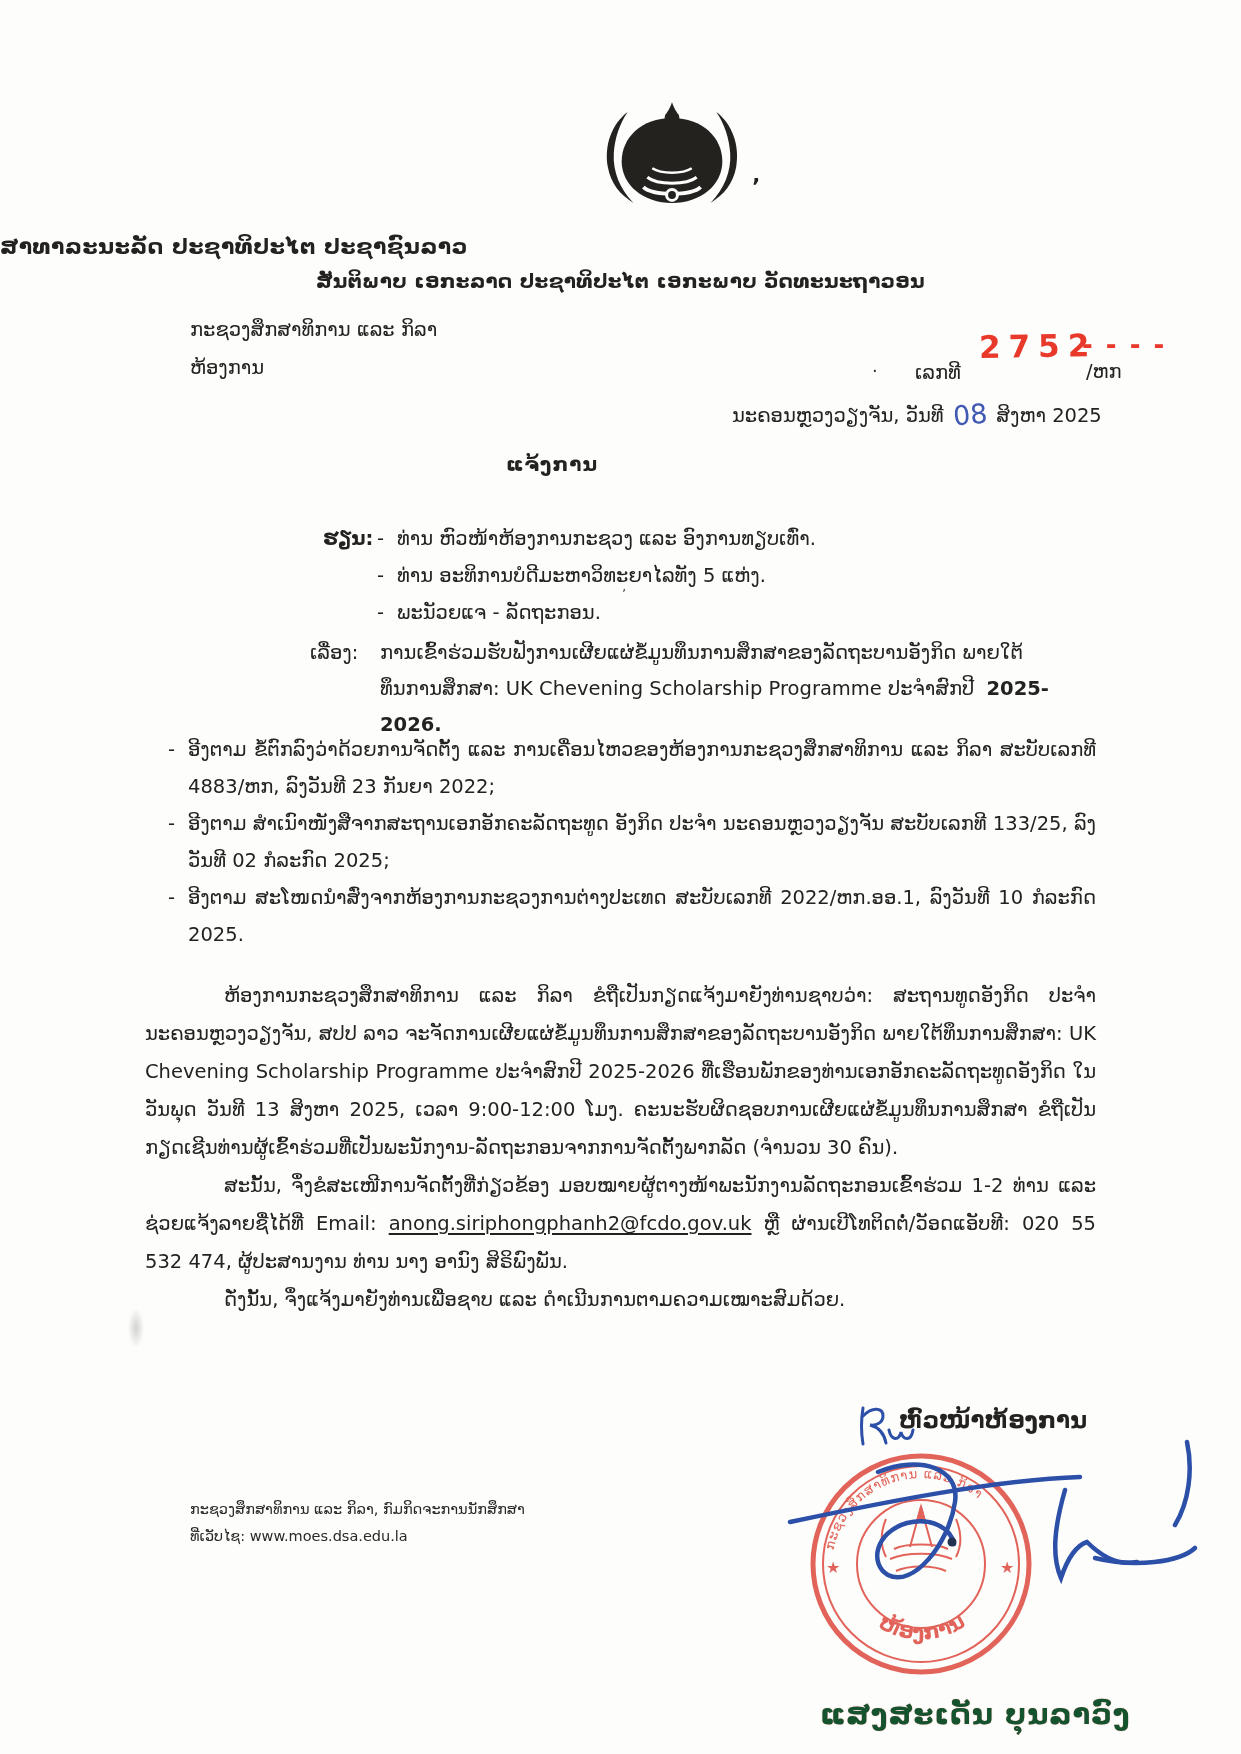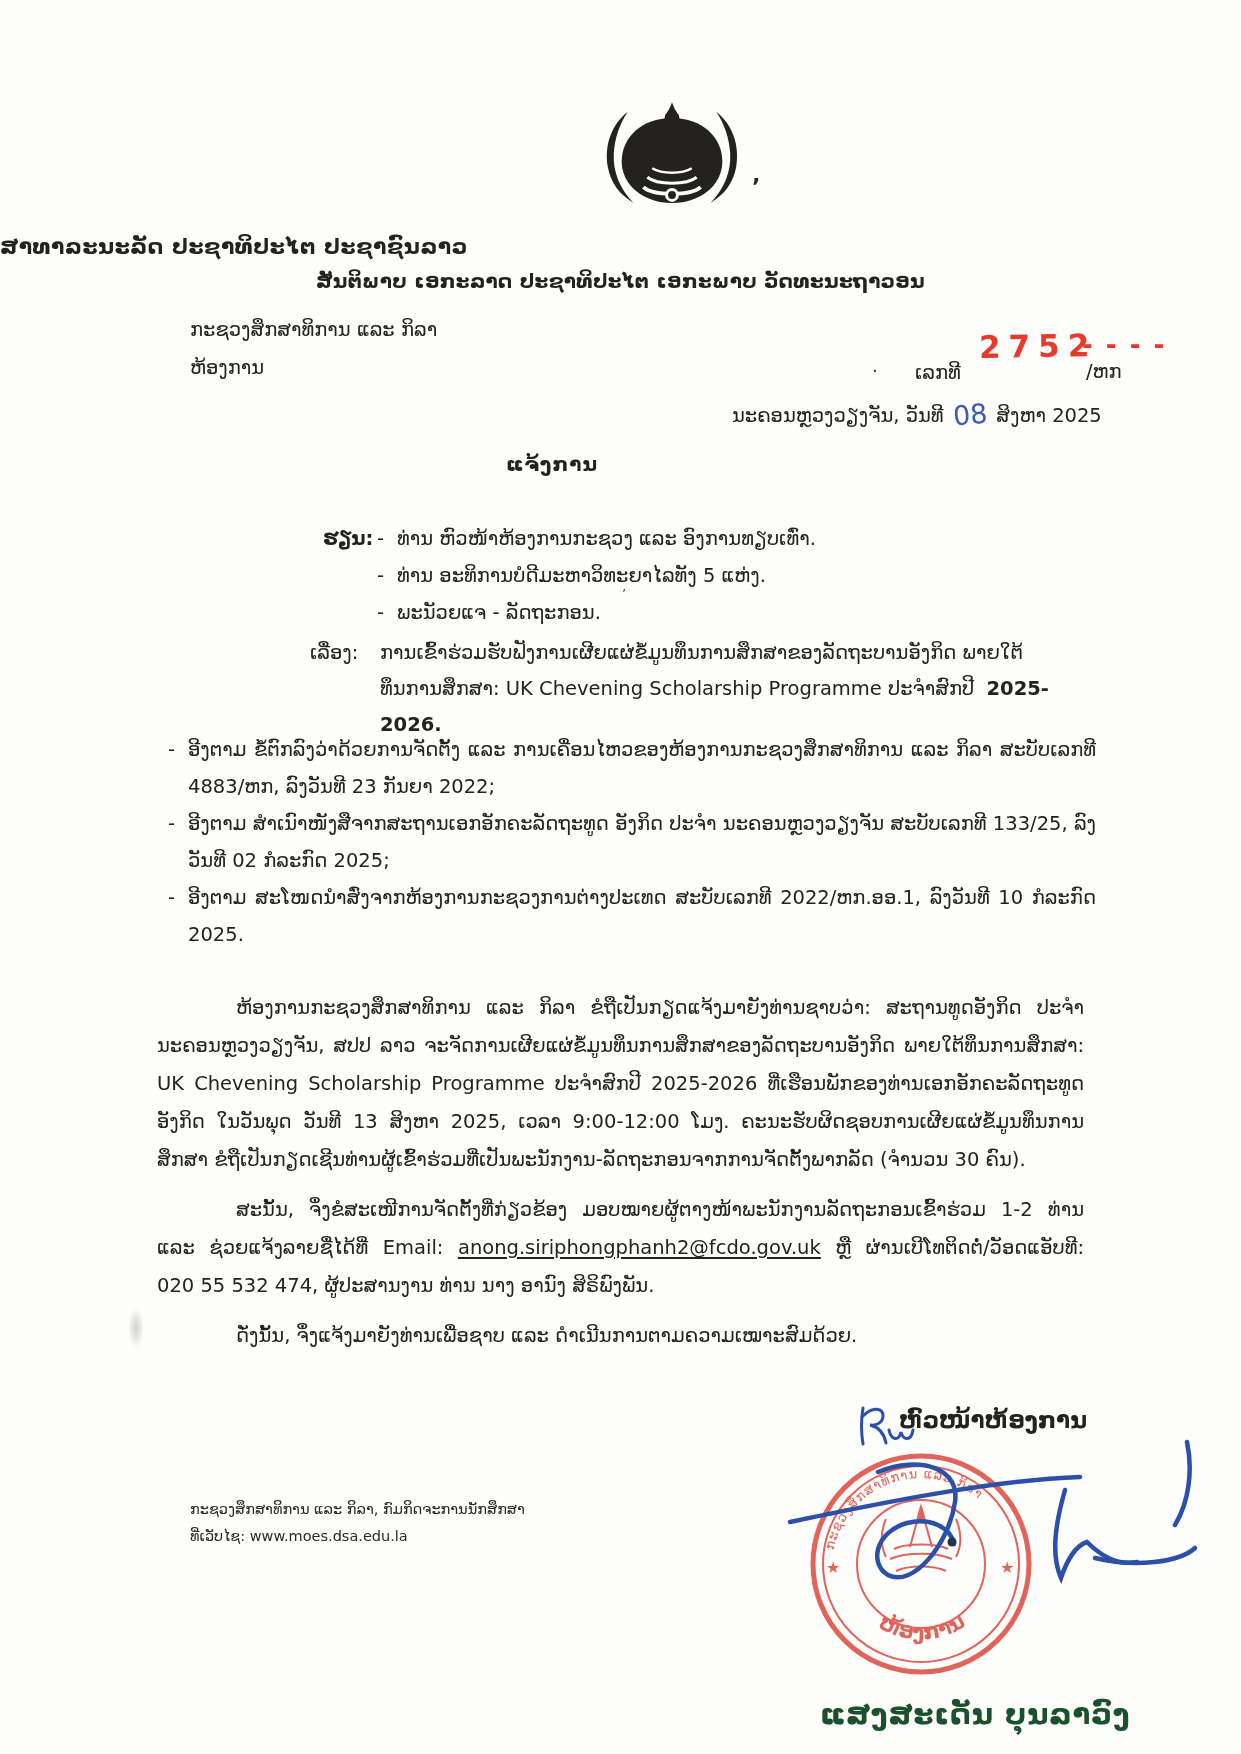--- a/index.html
+++ b/index.html
@@ -30,21 +30,21 @@
   .title{left:506px;top:452px;font-size:20px;font-weight:bold;letter-spacing:1px;}
   .recipients{left:323px;top:520px;display:grid;grid-template-columns:54px 20px auto;line-height:37px;font-size:19.5px;}
   .rcpt-label{font-weight:bold;}
   .subject{left:310px;top:635px;display:grid;grid-template-columns:70px auto;line-height:36px;font-size:19.5px;width:770px;}
   .subj-label{font-weight:normal;}
   .subj-bold{font-weight:bold;margin-left:6px;}
   .refs{left:168px;top:731px;width:928px;font-size:19.5px;line-height:37px;}
   .ref-item{position:relative;padding-left:20px;text-align:justify;}
   .ref-dash{position:absolute;left:0;top:0;}
   .bodytext{left:145px;top:977px;width:951px;font-size:19.5px;line-height:38px;text-align:justify;}
-  .bodytext p{margin:12px;text-indent:79px;}
+  .bodytext p{margin:0;text-indent:79px;}
   .email{text-decoration:underline;text-underline-offset:3px;text-decoration-thickness:1.5px;}
   .scribble{left:853px;top:1400px;}
   .sigtitle{left:899px;top:1407px;font-size:23px;font-weight:bold;}
   .seal{left:806px;top:1449px;opacity:.9;}
   .bigsig{left:755px;top:1420px;}
   .signer{left:820px;top:1697px;font-size:29px;font-weight:bold;color:#14532d;letter-spacing:1px;text-shadow:0 0 1px rgba(224,53,42,.5);}
   .footer{left:190px;top:1496px;font-size:14.5px;line-height:26.5px;color:#2a2928;}
   .smudge{left:128px;top:1308px;width:16px;height:40px;background:radial-gradient(closest-side,rgba(80,80,80,.25),rgba(80,80,80,0));}
 </style>
 </head>

